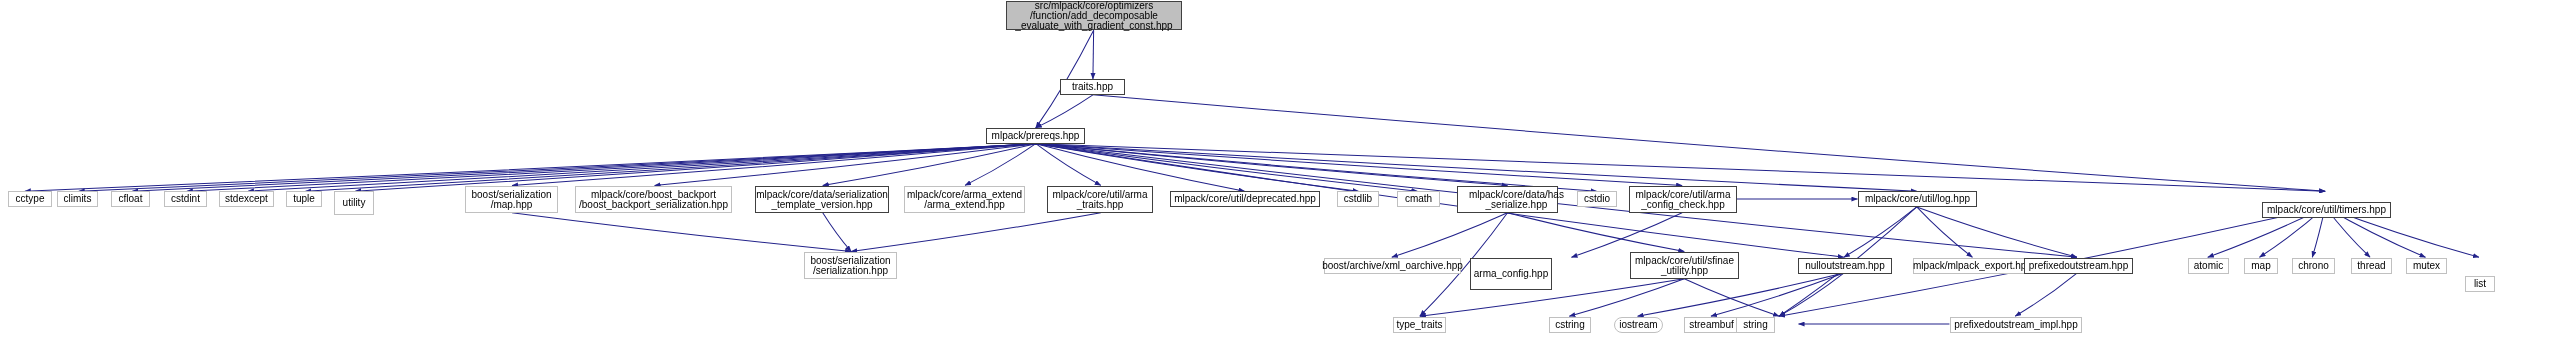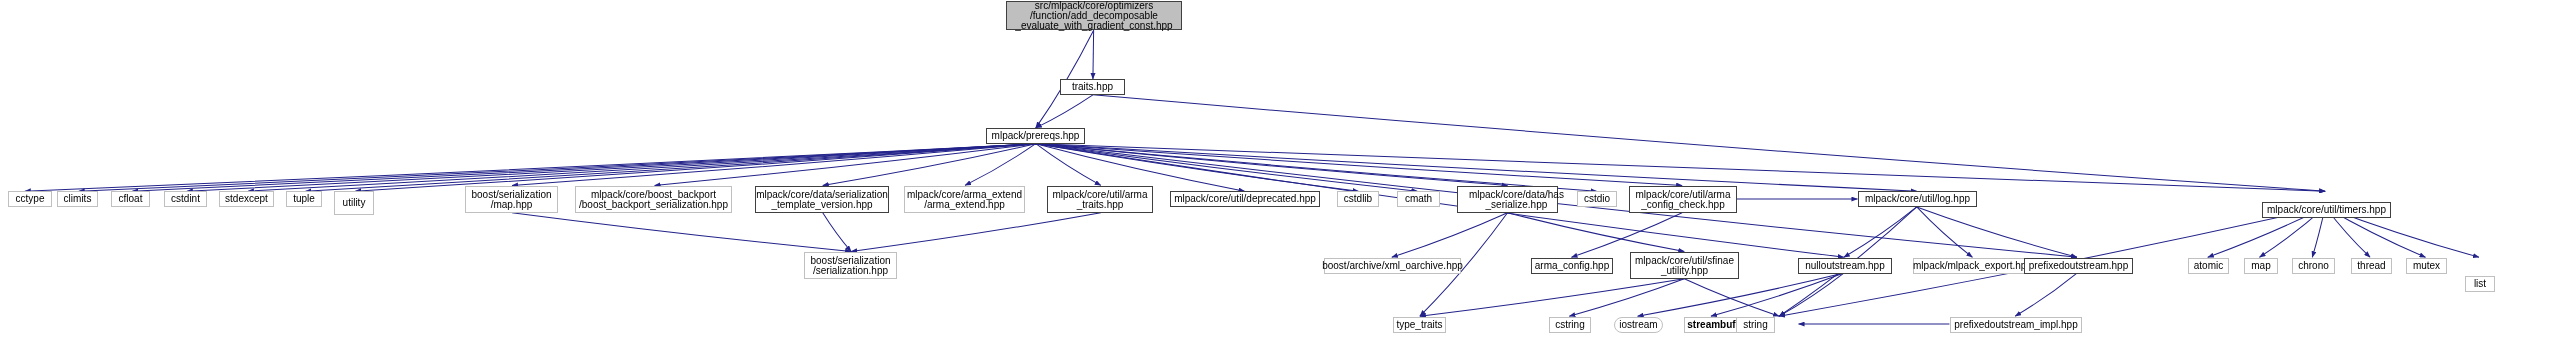--- a/index.html
+++ b/index.html
@@ -128,33 +128,33 @@
       <div class="node bold" style="left: 1457px; top: 186px; width: 101px; height: 27px; padding-left: 20px;">mlpack/core/data/has
 _serialize.hpp</div>
       <div class="node" style="left: 1577px; top: 191px; width: 40px; height: 16px;">cstdio</div>
       <div class="node bold" style="left: 1629px; top: 186px; width: 108px; height: 27px;">mlpack/core/util/arma
 _config_check.hpp</div>
       <div class="node bold" style="left: 1858px; top: 191px; width: 119px; height: 16px;">mlpack/core/util/log.hpp</div>
       <div class="node bold" style="left: 2262px; top: 191px; width: 129px; height: 16px; margin-top: 11px;">mlpack/core/util/timers.hpp</div>
       <div class="node" style="left: 804px; top: 252px; width: 93px; height: 27px;">boost/serialization
 /serialization.hpp</div>
       <div class="node" style="left: 1324px; top: 258px; width: 137px; height: 16px;">boost/archive/xml_oarchive.hpp</div>
-      <div class="node bold" style="left: 1531px; top: 258px; width: 82px; height: 16px;">arma_config.hpp</div>
+      <div class="node bold" style="left: 1470px; top: 258px; width: 82px; height: 32px;">arma_config.hpp</div>
       <div class="node bold" style="left: 1630px; top: 252px; width: 109px; height: 27px;">mlpack/core/util/sfinae
 _utility.hpp</div>
       <div class="node bold" style="left: 1798px; top: 258px; width: 94px; height: 16px;">nulloutstream.hpp</div>
       <div class="node" style="left: 1913px; top: 258px; width: 119px; height: 16px;">mlpack/mlpack_export.hpp</div>
       <div class="node bold" style="left: 2024px; top: 258px; width: 109px; height: 16px;">prefixedoutstream.hpp</div>
       <div class="node" style="left: 2188px; top: 258px; width: 41px; height: 16px;">atomic</div>
       <div class="node" style="left: 2244px; top: 258px; width: 34px; height: 16px;">map</div>
       <div class="node" style="left: 2292px; top: 258px; width: 43px; height: 16px;">chrono</div>
       <div class="node" style="left: 2351px; top: 258px; width: 41px; height: 16px;">thread</div>
       <div class="node" style="left: 2406px; top: 258px; width: 41px; height: 16px;">mutex</div>
       <div class="node" style="left: 2465px; top: 276px; width: 30px; height: 16px;">list</div>
       <div class="node" style="left: 1393px; top: 317px; width: 53px; height: 16px;">type_traits</div>
       <div class="node" style="left: 1549px; top: 317px; width: 42px; height: 16px;">cstring</div>
       <div class="node" style="left: 1614px; top: 317px; width: 49px; height: 16px; border-radius: 8px;">iostream</div>
-      <div class="node" style="left: 1684px; top: 317px; width: 55px; height: 16px; font-weight: bold;">streambuf</div>
+      <div class="node" style="left: 1684px; top: 317px; width: 55px; height: 16px;">streambuf</div>
       <div class="node" style="left: 1736px; top: 317px; width: 39px; height: 16px;">string</div>
       <div class="node" style="left: 1950px; top: 317px; width: 132px; height: 16px;">prefixedoutstream_impl.hpp</div>
     </div>
 </div>
 
 
 </body></html>

